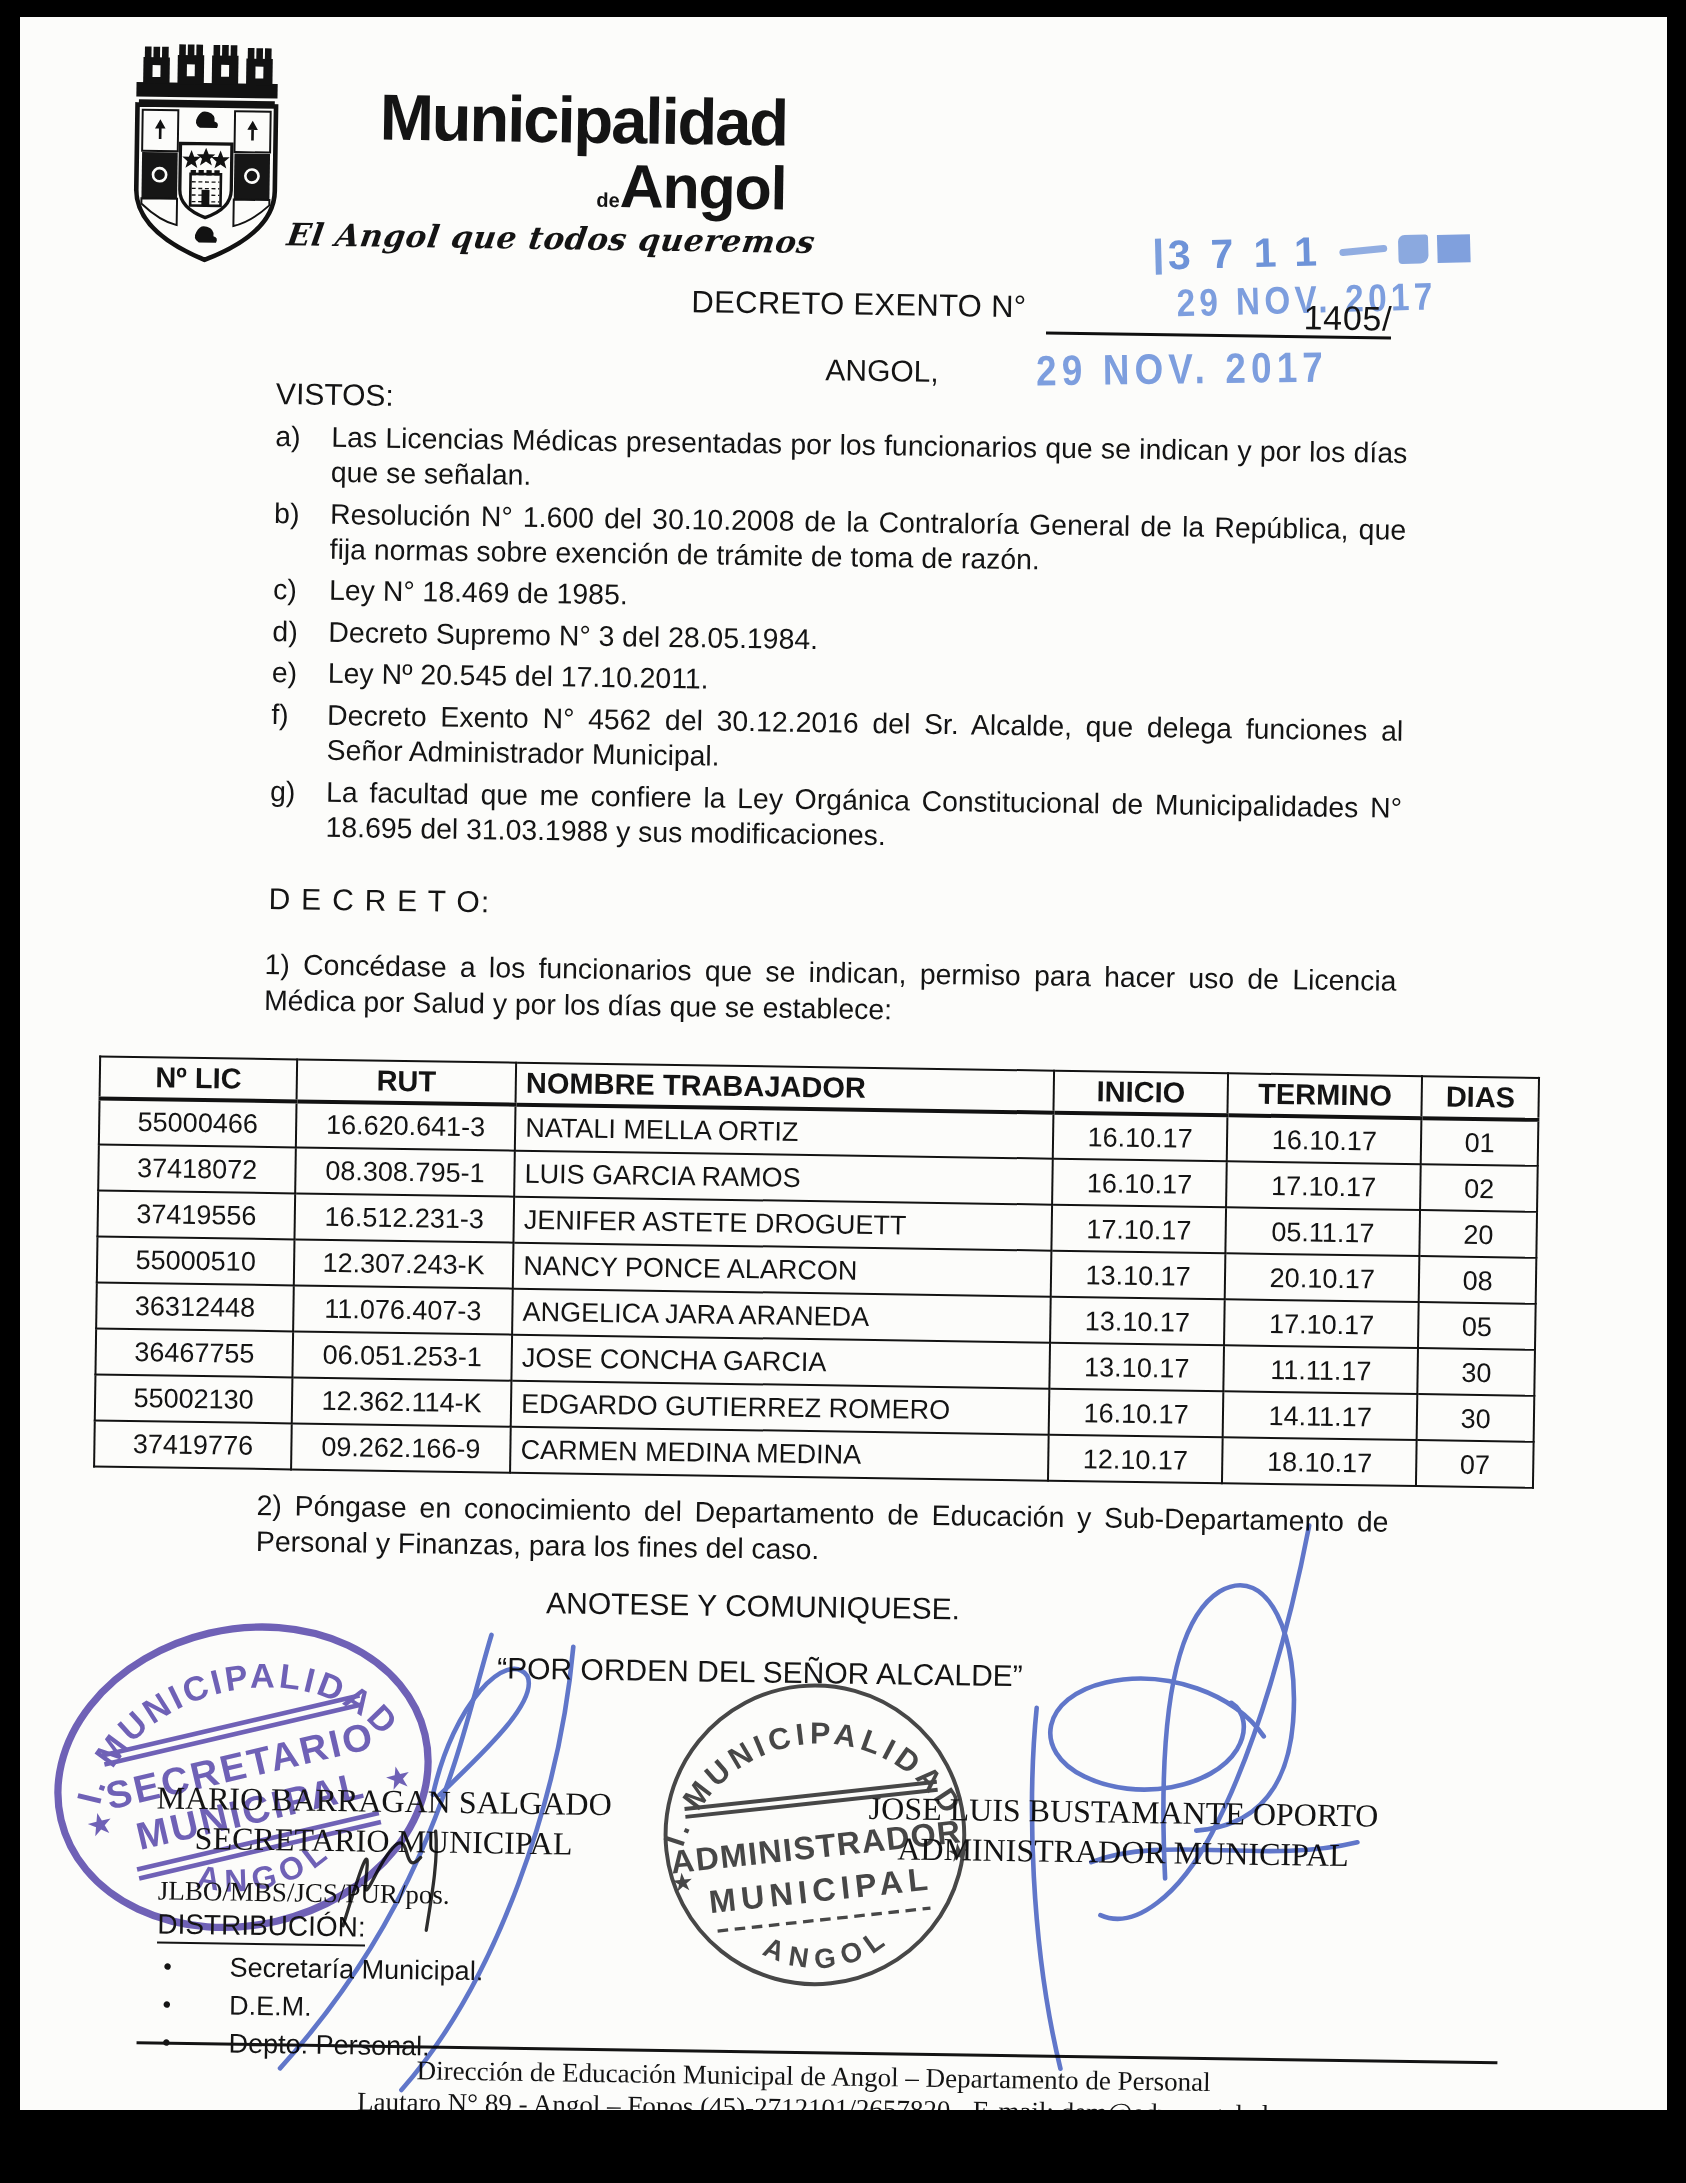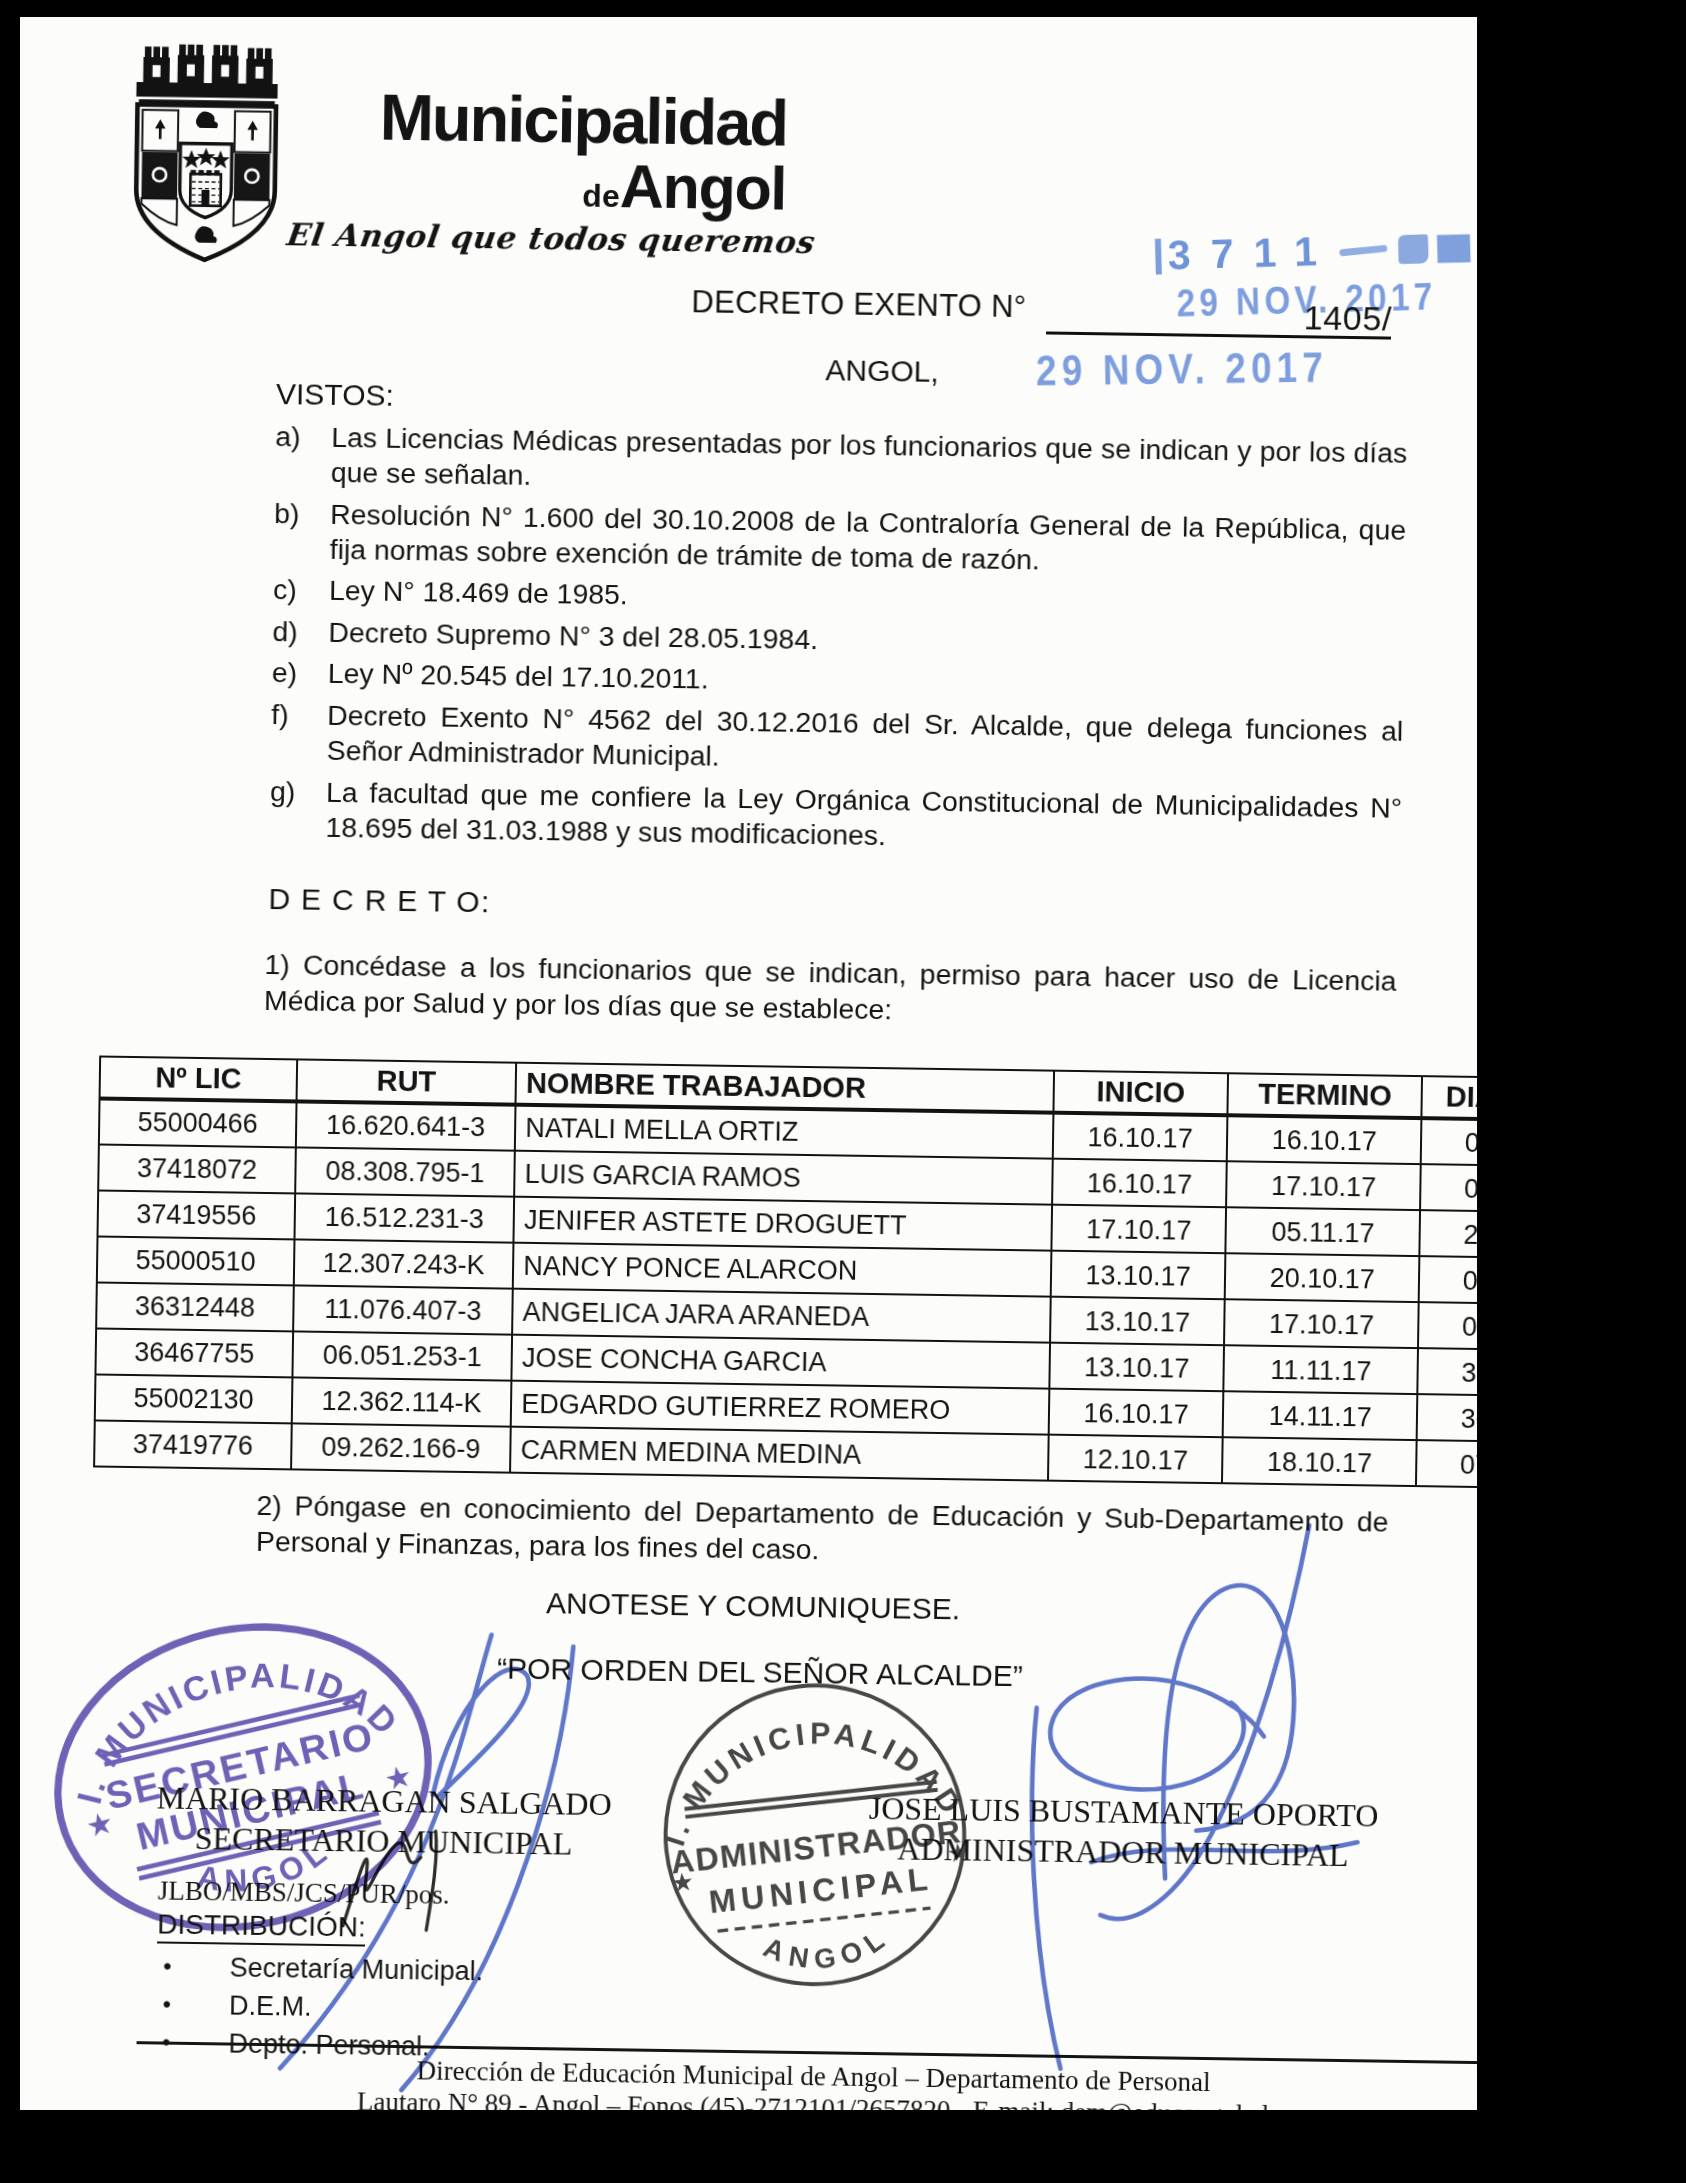--- a/index.html
+++ b/index.html
@@ -13,33 +13,33 @@
   *{margin:0;padding:0;box-sizing:border-box;}
   html,body{width:1687px;height:2183px;}
   body{
     background:#000;
     position:relative;
     overflow:hidden;
     font-family:"Liberation Sans","DejaVu Sans",sans-serif;
     color:var(--ink);
   }
   .page{
-    position:absolute;left:20px;top:16.5px;width:1457px;height:2093px;
+    position:absolute;left:20px;top:16.5px;width:1647px;height:2093px;
     background:var(--paper);
     overflow:hidden;
   }
   .skew{position:absolute;inset:0;transform:rotate(.85deg);transform-origin:53px 40px;}
   .abs{position:absolute;}
 
   
   .coat{left:109px;top:20px;width:157px;height:224px;}
   .orgname{left:265px;top:63px;width:503px;text-align:right;line-height:1;}
   .orgname .l1{font-size:65px;font-weight:bold;letter-spacing:-2px;}
   .orgname .l2{font-size:61px;font-weight:bold;letter-spacing:-1.3px;margin-top:2.6px;}
-  .orgname .de{font-size:32px;font-weight:bold;letter-spacing:0;}
+  .orgname .de{font-size:20px;font-weight:bold;letter-spacing:0;}
   .tagline{
     left:270px;top:196px;width:370px;
     font-family:"DejaVu Serif","Liberation Serif",serif;
     font-style:italic;font-weight:bold;font-size:31px;
     transform:skewX(-8deg);letter-spacing:0.7px;white-space:nowrap;
   }
 
   
   .registry{left:1139px;top:193px;transform:rotate(-2.4deg);color:var(--stamp-blue);}
   .registry .num{display:flex;align-items:center;font-size:41px;font-weight:bold;letter-spacing:20px;}

